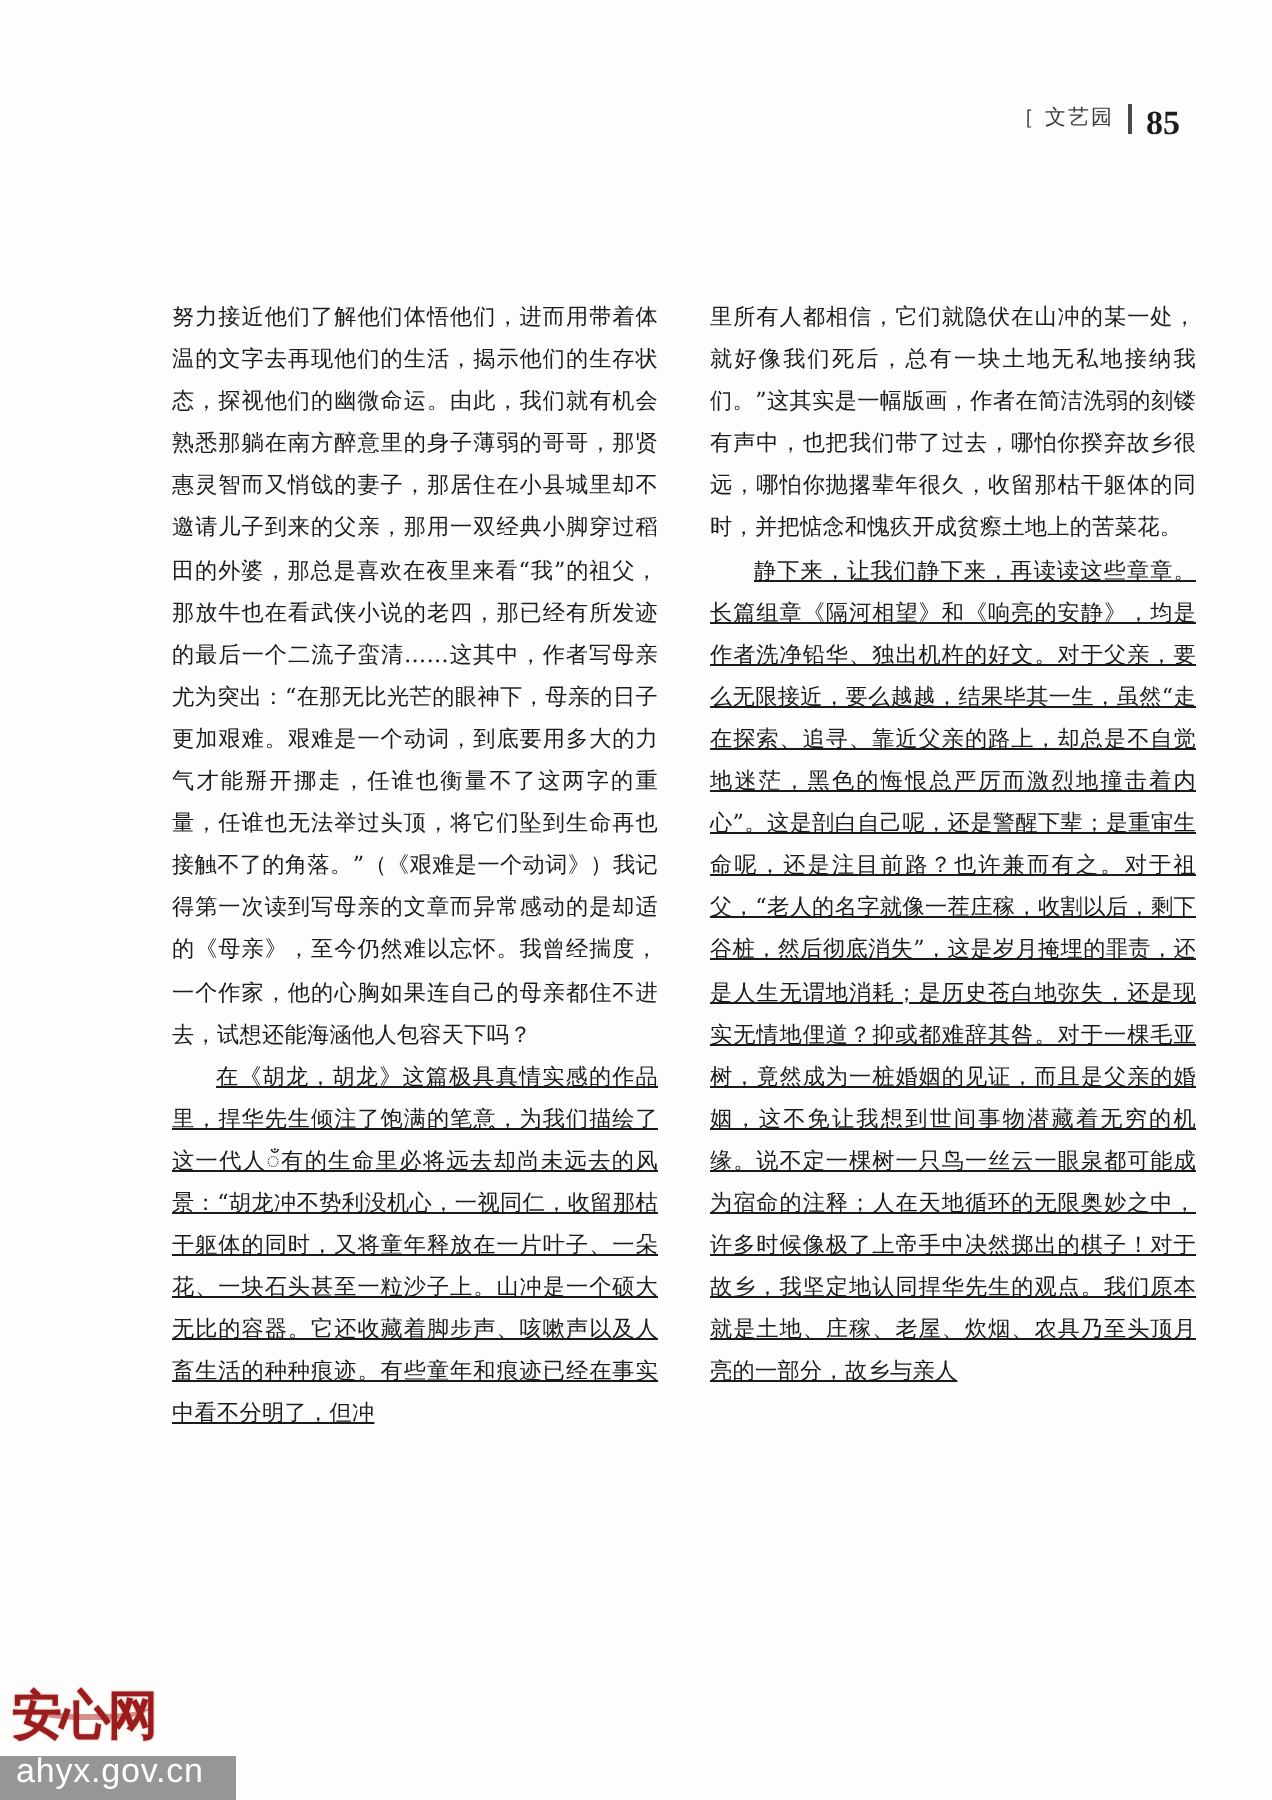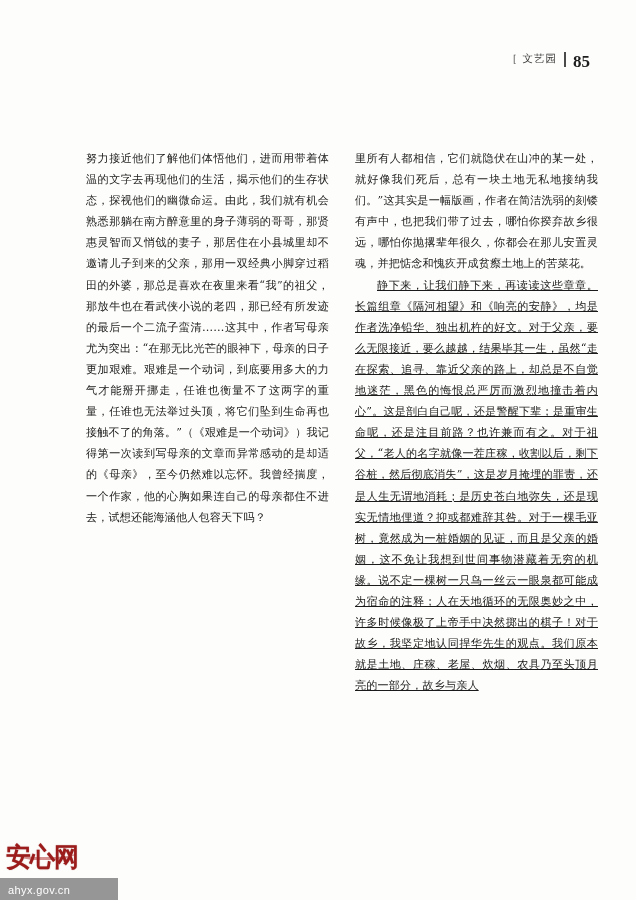--- a/index.html
+++ b/index.html
@@ -107,21 +107,21 @@
     bottom: 0;
     width: 118px;
     height: 22px;
     background: #8d8d8d;
     opacity: 0.92;
   }
   .brand-url {
     position: absolute;
     left: 8px;
     bottom: 4px;
-    font-size: 11px;
+    font-size: 17px;
     color: #ffffff;
     letter-spacing: 0.4px;
     font-family: "Liberation Sans", sans-serif;
   }
   .brand-swoosh {
     position: absolute;
     left: 14px;
     bottom: 40px;
     width: 62px;
     height: 16px;
@@ -138,24 +138,25 @@
   <div class="header">
     <span class="header-section">［ 文艺园</span>
     <span class="header-rule"></span>
     <span class="header-page">85</span>
   </div>
 
   <div class="columns">
 
     <div class="col">
       <p>努力接近他们了解他们体悟他们，进而用带着体温的文字去再现他们的生活，揭示他们的生存状态，探视他们的幽微命运。由此，我们就有机会熟悉那躺在南方醉意里的身子薄弱的哥哥，那贤惠灵智而又悄戗的妻子，那居住在小县城里却不邀请儿子到来的父亲，那用一双经典小脚穿过稻田的外婆，那总是喜欢在夜里来看“我”的祖父，那放牛也在看武侠小说的老四，那已经有所发迹的最后一个二流子蛮清……这其中，作者写母亲尤为突出：“在那无比光芒的眼神下，母亲的日子更加艰难。艰难是一个动词，到底要用多大的力气才能掰开挪走，任谁也衡量不了这两字的重量，任谁也无法举过头顶，将它们坠到生命再也接触不了的角落。”（《艰难是一个动词》）我记得第一次读到写母亲的文章而异常感动的是却适的《母亲》，至今仍然难以忘怀。我曾经揣度，一个作家，他的心胸如果连自己的母亲都住不进去，试想还能海涵他人包容天下吗？</p>
+      <p class="indent">在《胡龙，胡龙》这篇极具真情实感的作品里，捍华先生倾注了饱满的笔意，为我们描绘了这一代人ँ有的生命里必将远去却尚未远去的风景：“胡龙冲不势利没机心，一视同仁，收留那枯干躯体的同时，又将童年释放在一片叶子、一朵花、一块石头甚至一粒沙子上。山冲是一个硕大无比的容器。它还收藏着脚步声、咳嗽声以及人畜生活的种种痕迹。有些童年和痕迹已经在事实中看不分明了，但冲</p>
     </div>
 
     <div class="col">
-      <p>里所有人都相信，它们就隐伏在山冲的某一处，就好像我们死后，总有一块土地无私地接纳我们。”这其实是一幅版画，作者在简洁洗弱的刻镂有声中，也把我们带了过去，哪怕你揆弃故乡很远，哪怕你抛撂辈年很久，你都会在那儿安置灵魂，并把惦念和愧疚开成贫瘵土地上的苦菜花。</p>
+      <p>里所有人都相信，它们就隐伏在山冲的某一处，就好像我们死后，总有一块土地无私地接纳我们。”这其实是一幅版画，作者在简洁洗弱的刻镂有声中，也把我们带了过去，哪怕你揆弃故乡很远，哪怕你抛撂辈年很久，收留那枯干躯体的同时，并把惦念和愧疚开成贫瘵土地上的苦菜花。</p>
       <p class="indent">静下来，让我们静下来，再读读这些章章。长篇组章《隔河相望》和《响亮的安静》，均是作者洗净铅华、独出机杵的好文。对于父亲，要么无限接近，要么越越，结果毕其一生，虽然“走在探索、追寻、靠近父亲的路上，却总是不自觉地迷茫，黑色的悔恨总严厉而激烈地撞击着内心”。这是剖白自己呢，还是警醒下辈；是重审生命呢，还是注目前路？也许兼而有之。对于祖父，“老人的名字就像一茬庄稼，收割以后，剩下谷桩，然后彻底消失”，这是岁月掩埋的罪责，还是人生无谓地消耗；是历史苍白地弥失，还是现实无情地俚道？抑或都难辞其咎。对于一棵毛亚树，竟然成为一桩婚姻的见证，而且是父亲的婚姻，这不免让我想到世间事物潜藏着无穷的机缘。说不定一棵树一只鸟一丝云一眼泉都可能成为宿命的注释；人在天地循环的无限奥妙之中，许多时候像极了上帝手中决然掷出的棋子！对于故乡，我坚定地认同捍华先生的观点。我们原本就是土地、庄稼、老屋、炊烟、农具乃至头顶月亮的一部分，故乡与亲人</p>
     </div>
 
   </div>
 
   <div class="footer-brand">
     <span class="brand-swoosh"></span>
     <span class="brand-mark">安心网</span>
     <span class="brand-bar"></span>
     <span class="brand-url">ahyx.gov.cn</span>

